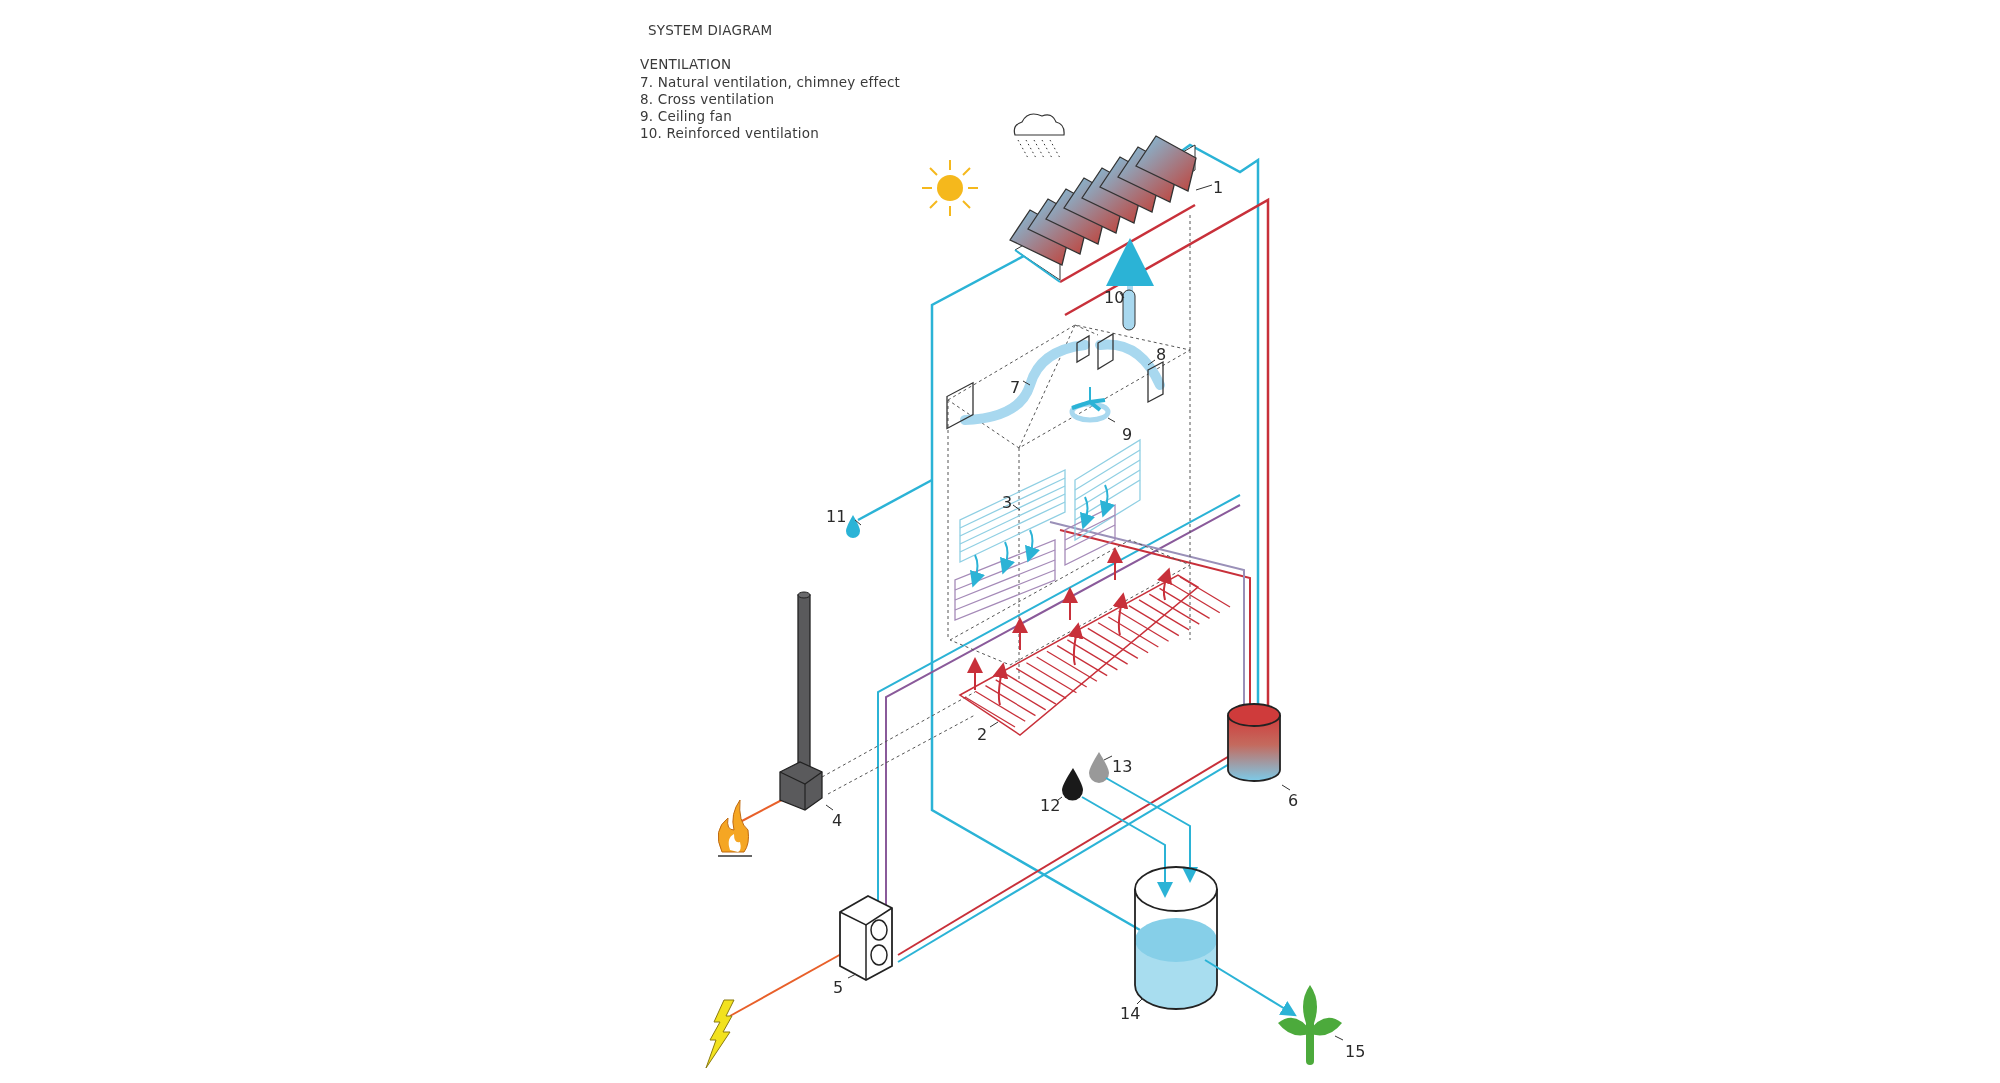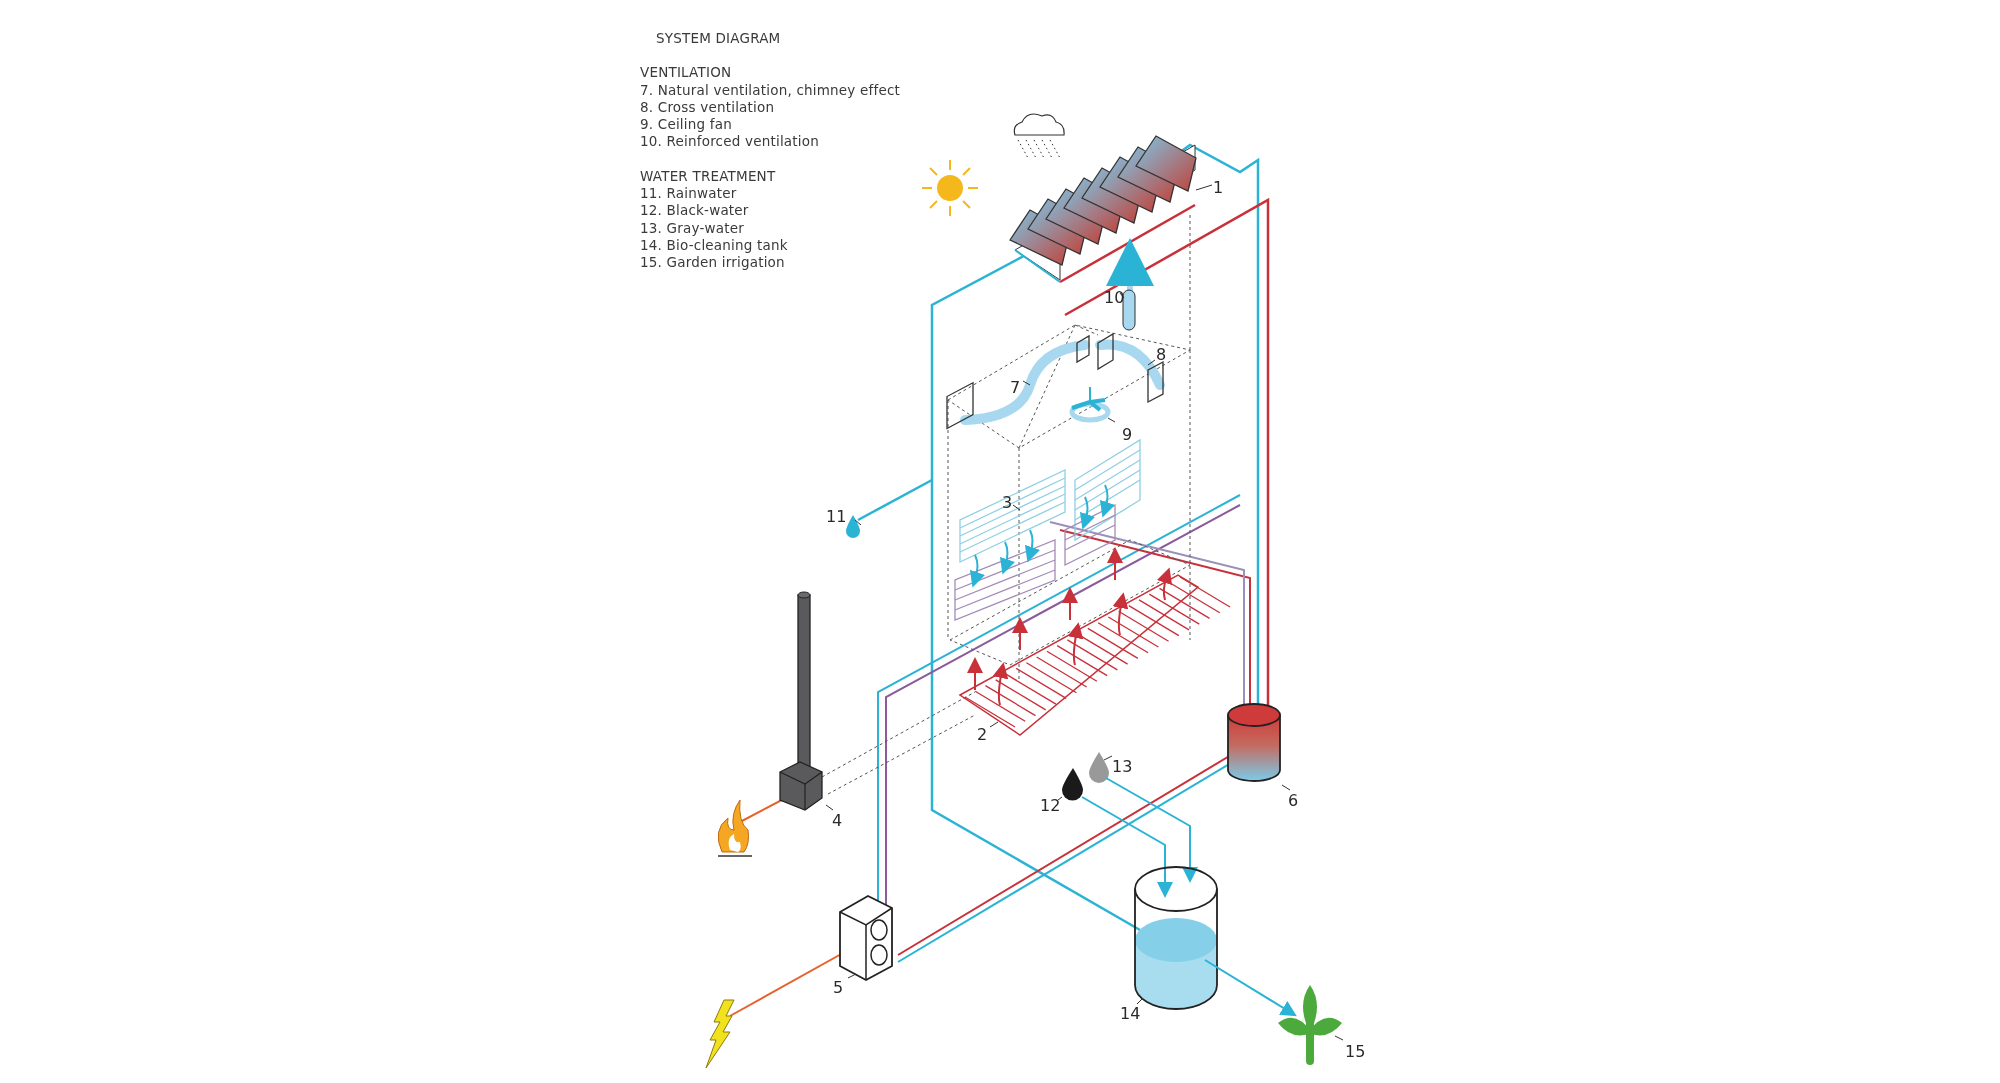--- a/index.html
+++ b/index.html
@@ -1,42 +1,34 @@
 <!DOCTYPE html>
 <html><head>
 <meta charset="utf-8">
 <style>
   html, body { margin:0; padding:0; background:#ffffff; }
   body { width:2000px; height:1083px; position:relative; overflow:hidden; font-family:"DejaVu Sans", sans-serif; }
   #legend { position:absolute; left:640px; top:14px; color:#3a3a3a; font-size:13.5px; line-height:17.3px; letter-spacing:0.2px; }
   #legend .sec { margin-top:17px; }
-  #legend .title { margin:16px; }
+  #legend .title { margin:8px; }
   #legend div { white-space:nowrap; }
   svg#diagram { position:absolute; left:0; top:0; }
   .lbl { font-family:"DejaVu Sans", sans-serif; font-size:16px; fill:#2a2a2a; }
 </style>
 </head>
 <body>
 
 <div id="legend">
   <div class="title">SYSTEM DIAGRAM</div>
   <div class="sec">
     <div>VENTILATION</div>
     <div>7. Natural ventilation, chimney effect</div>
     <div>8. Cross ventilation</div>
     <div>9. Ceiling fan</div>
     <div>10. Reinforced ventilation</div>
-  </div>
-  <div class="sec">
-    <div>WATER TREATMENT</div>
-    <div>11. Rainwater</div>
-    <div>12. Black-water</div>
-    <div>13. Gray-water</div>
-    <div>14. Bio-cleaning tank</div>
-    <div>15. Garden irrigation</div>
   </div>
 </div>
 
 <svg id="diagram" width="2000" height="1083" viewBox="0 0 2000 1083" xmlns="http://www.w3.org/2000/svg">
   <defs>
     <linearGradient id="panelGrad" x1="0" y1="0" x2="1" y2="1">
       <stop offset="0" stop-color="#7fc4e3"></stop>
       <stop offset="1" stop-color="#c0443c"></stop>
     </linearGradient>
     <linearGradient id="tankGrad" x1="0" y1="0" x2="0" y2="1">

